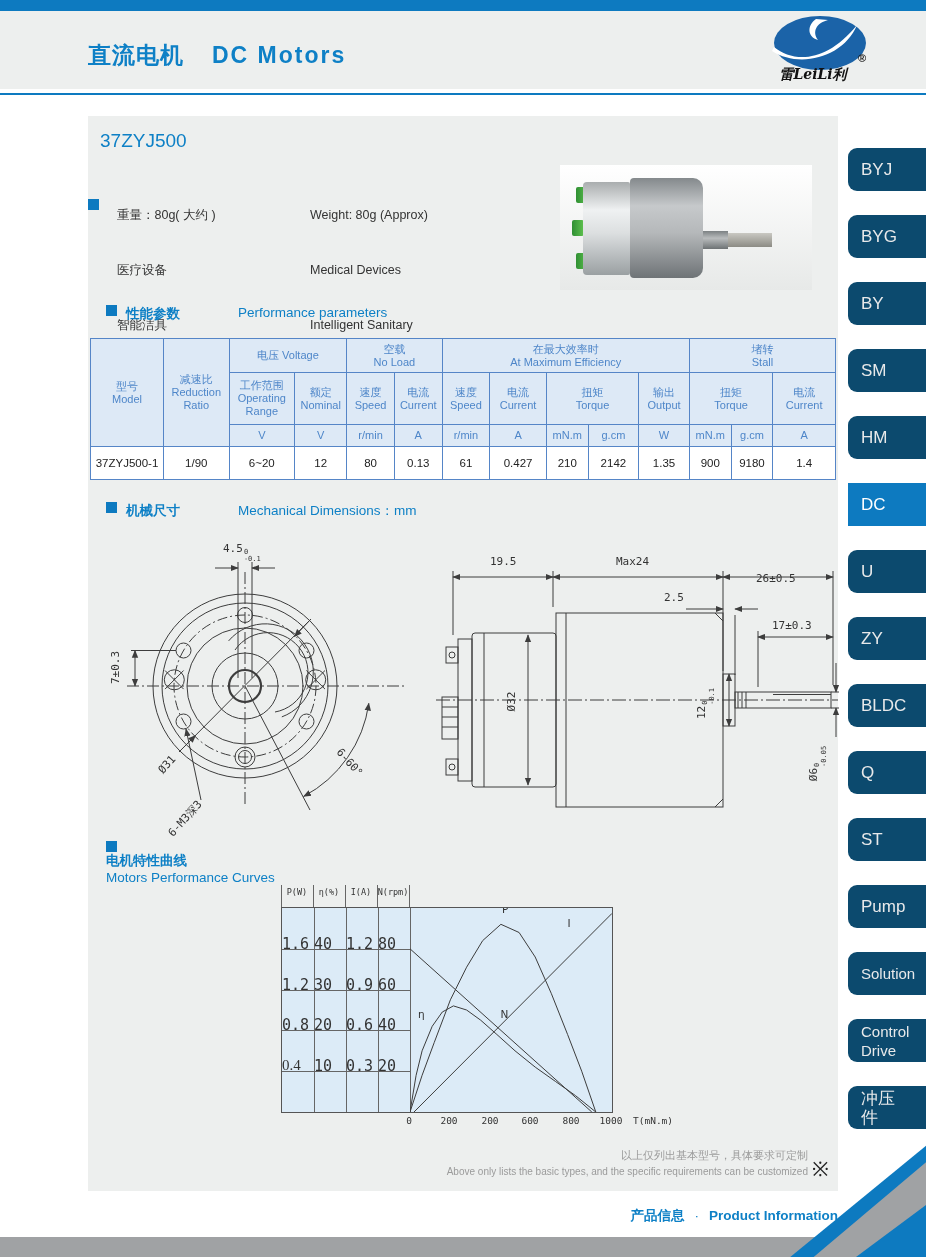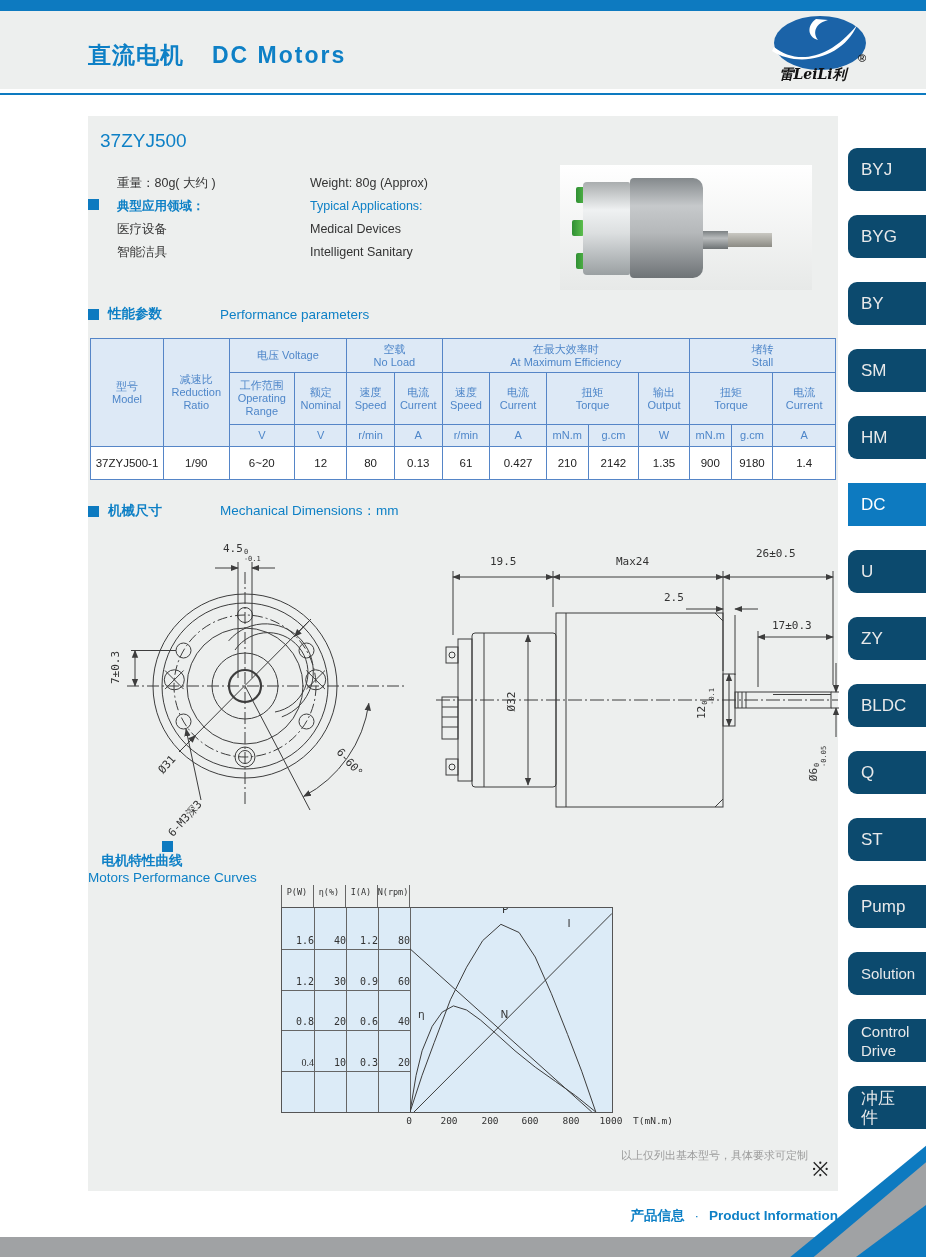--- a/index.html
+++ b/index.html
@@ -17,39 +17,39 @@
   .logo svg{display:block;}
   .logo-text{left:760px;top:66px;width:106px;text-align:center;font-family:"DejaVu Serif",serif;
              font-style:italic;font-weight:bold;font-size:14px;color:#111;}
   .logo-reg{left:858px;top:52px;font-size:11px;color:#111;font-weight:bold;}
 
   
   .panel{left:88px;top:116px;width:750px;height:1075px;background:#edefee;}
 
   .model-title{left:100px;top:130px;font-size:19px;color:#0e80c6;}
   .info{left:117px;top:172px;font-size:12.5px;color:#333;line-height:23px;}
-  .info-row{display:flex;}
+  .info-row{display:flex;margin-top:32px;}
   .info-row .c1{width:193px;}
   .blue-txt{color:#0e80c6;}
   .bullet{width:11px;height:11px;background:#0d7ac0;}
 
   
   .photo{left:560px;top:165px;width:252px;height:125px;background:linear-gradient(180deg,#ffffff,#e7e9e8);}
   .ph-tab{position:absolute;width:12px;height:16px;background:linear-gradient(90deg,#2f8f33,#5fc24f);border-radius:2px;}
   .ph-can{position:absolute;left:23px;top:17px;width:47px;height:93px;border-radius:4px 2px 2px 4px;
           background:linear-gradient(180deg,#a9adae,#eff1f2 30%,#dcdfe0 55%,#9aa0a2);}
   .ph-gear{position:absolute;left:70px;top:13px;width:73px;height:100px;border-radius:4px 10px 10px 4px;
            background:linear-gradient(180deg,#84898c,#c6c9cb 28%,#b5b8ba 55%,#6e7376);}
   .ph-knurl{position:absolute;left:143px;top:66px;width:25px;height:18px;
             background:linear-gradient(180deg,#7c8183,#b9bcbd 40%,#6d7274);}
   .ph-shaft{position:absolute;left:168px;top:68px;width:44px;height:14px;
             background:linear-gradient(180deg,#c9c8c2,#8c8b84);}
 
   
-  .sec{display:flex;align-items:center;font-size:13.5px;}
+  .sec{display:flex;font-size:13.5px;padding-left:18px;}
   .sec .bullet{margin-right:9px;}
   .sec .cn{color:#0e80c6;font-weight:bold;width:112px;}
   .sec .en{color:#0e80c6;}
 
   
   table.params{left:90px;top:338px;width:746px;border-collapse:collapse;table-layout:fixed;
                font-size:11px;position:absolute;background:#dde9f6;}
   table.params th,table.params td{border:1px solid #5585c7;text-align:center;vertical-align:middle;
                padding:2px 1px;font-weight:normal;line-height:13px;}
   table.params th{color:#4e86c9;background:#dde9f6;}
@@ -68,21 +68,21 @@
   .rota{transform:rotate(48deg);transform-origin:center;}
 
   
   .chart{left:281px;top:883px;width:380px;height:255px;font-family:"DejaVu Sans Mono",monospace;}
   .chart-head{position:absolute;left:0;top:0;width:330px;height:24px;}
   .chart-head .al{position:absolute;top:4px;width:32px;text-align:center;font-size:8.5px;color:#333;}
   .chart-head .vt{position:absolute;top:2px;width:1px;height:22px;background:#666;}
   .chart-box{position:absolute;left:0;top:24px;width:330px;height:204px;background:#dcebf7;border:1px solid #555;}
   .vline{position:absolute;top:0;bottom:0;width:1px;background:#666;}
   .hline{position:absolute;left:0;width:128px;height:1px;background:#666;}
-  .ytick{position:absolute;width:32px;text-align:right;font-size:10px;color:#333;}
+  .ytick{position:absolute;width:32px;text-align:left;font-size:15px;color:#333;}
   .chart-x{position:absolute;left:0;top:232px;width:380px;height:14px;font-size:9.5px;color:#333;}
   .chart-x span{position:absolute;width:40px;text-align:center;}
   .chart-x .xunit{width:70px;text-align:left;}
   .curve{fill:none;stroke:#3d3d3d;stroke-width:1;}
   .curve-label{font-family:"DejaVu Sans",sans-serif;font-size:10.5px;fill:#333;}
 
   
   .sidebar{left:848px;top:148px;width:78px;display:flex;flex-direction:column;gap:24px;}
   .tab{min-height:43px;background:#0c4a6e;border-radius:9px 0 0 9px;display:flex;align-items:center;
        padding-left:13px;box-sizing:border-box;font-size:17px;color:#e8e9ea;line-height:19px;}
@@ -126,24 +126,20 @@
 
 <div class="abs panel"></div>
 
 <div class="abs model-title">37ZYJ500</div>
 
 <div class="abs bullet" style="left:88px;top:199px;"></div>
 <div class="abs info">
   <div class="info-row">
     <span class="c1">重量：80g( 大约 )</span>
     <span>Weight: 80g  (Approx)</span>
-  </div>
-  <div class="info-row">
-    <span class="c1 blue-txt" style="font-weight:bold">典型应用领域：</span>
-    <span class="blue-txt">Typical  Applications:</span>
   </div>
   <div class="info-row">
     <span class="c1">医疗设备</span>
     <span>Medical  Devices</span>
   </div>
   <div class="info-row">
     <span class="c1">智能洁具</span>
     <span>Intelligent  Sanitary</span>
   </div>
 </div>
@@ -358,21 +354,21 @@
 
     <line x1="8" y1="165" x2="410" y2="165" stroke-dasharray="14 3 2 3"></line>
 
     <line x1="403" y1="157" x2="411" y2="157"></line>
       <line x1="403" y1="173" x2="411" y2="173"></line>
     <line x1="408" y1="128" x2="408" y2="157" marker-end="url(#arS)"></line>
     <line x1="408" y1="202" x2="408" y2="173" marker-end="url(#arS)"></line>
   </svg>
   <span class="dim" style="left:62px;top:20px;">19.5</span>
   <span class="dim" style="left:188px;top:20px;">Max24</span>
-  <span class="dim" style="left:328px;top:12px;">26±0.5</span>
+  <span class="dim" style="left:328px;top:37px;">26±0.5</span>
   <span class="dim" style="left:236px;top:56px;">2.5</span>
   <span class="dim" style="left:344px;top:84px;">17±0.3</span>
   <span class="dim rot90" style="left:74px;top:160px;">Ø32</span>
   <span class="dim rot90" style="left:262px;top:158px;">
     <span>12</span><span class="tol">
         <i>0</i>
         <i>-0.1</i>
       </span>
   </span>
   <span class="dim rot90" style="left:372px;top:218px;">
@@ -491,20 +487,21 @@
   <div class="tab" style="font-size:15px;">
       <span class="wrap-narrow">Control Drive</span>
     </div>
   <div class="tab">
       <span class="wrap-cn">冲压件</span>
     </div>
 </div>
 
 <div class="abs note">
   <span class="cn">以上仅列出基本型号，具体要求可定制</span>
+  <span class="en">Above only lists the basic types, and the specific requirements can be customized</span>
 </div>
 <div class="abs note-mark">※</div>
 
 <div class="abs foot-info">
   <span>产品信息</span><span class="dot">·</span><span>Product  Information</span>
 </div>
 
 <div class="abs bottombar"></div>
 <div class="abs corner-gray"></div>
 <div class="abs corner-blue-band"></div>

